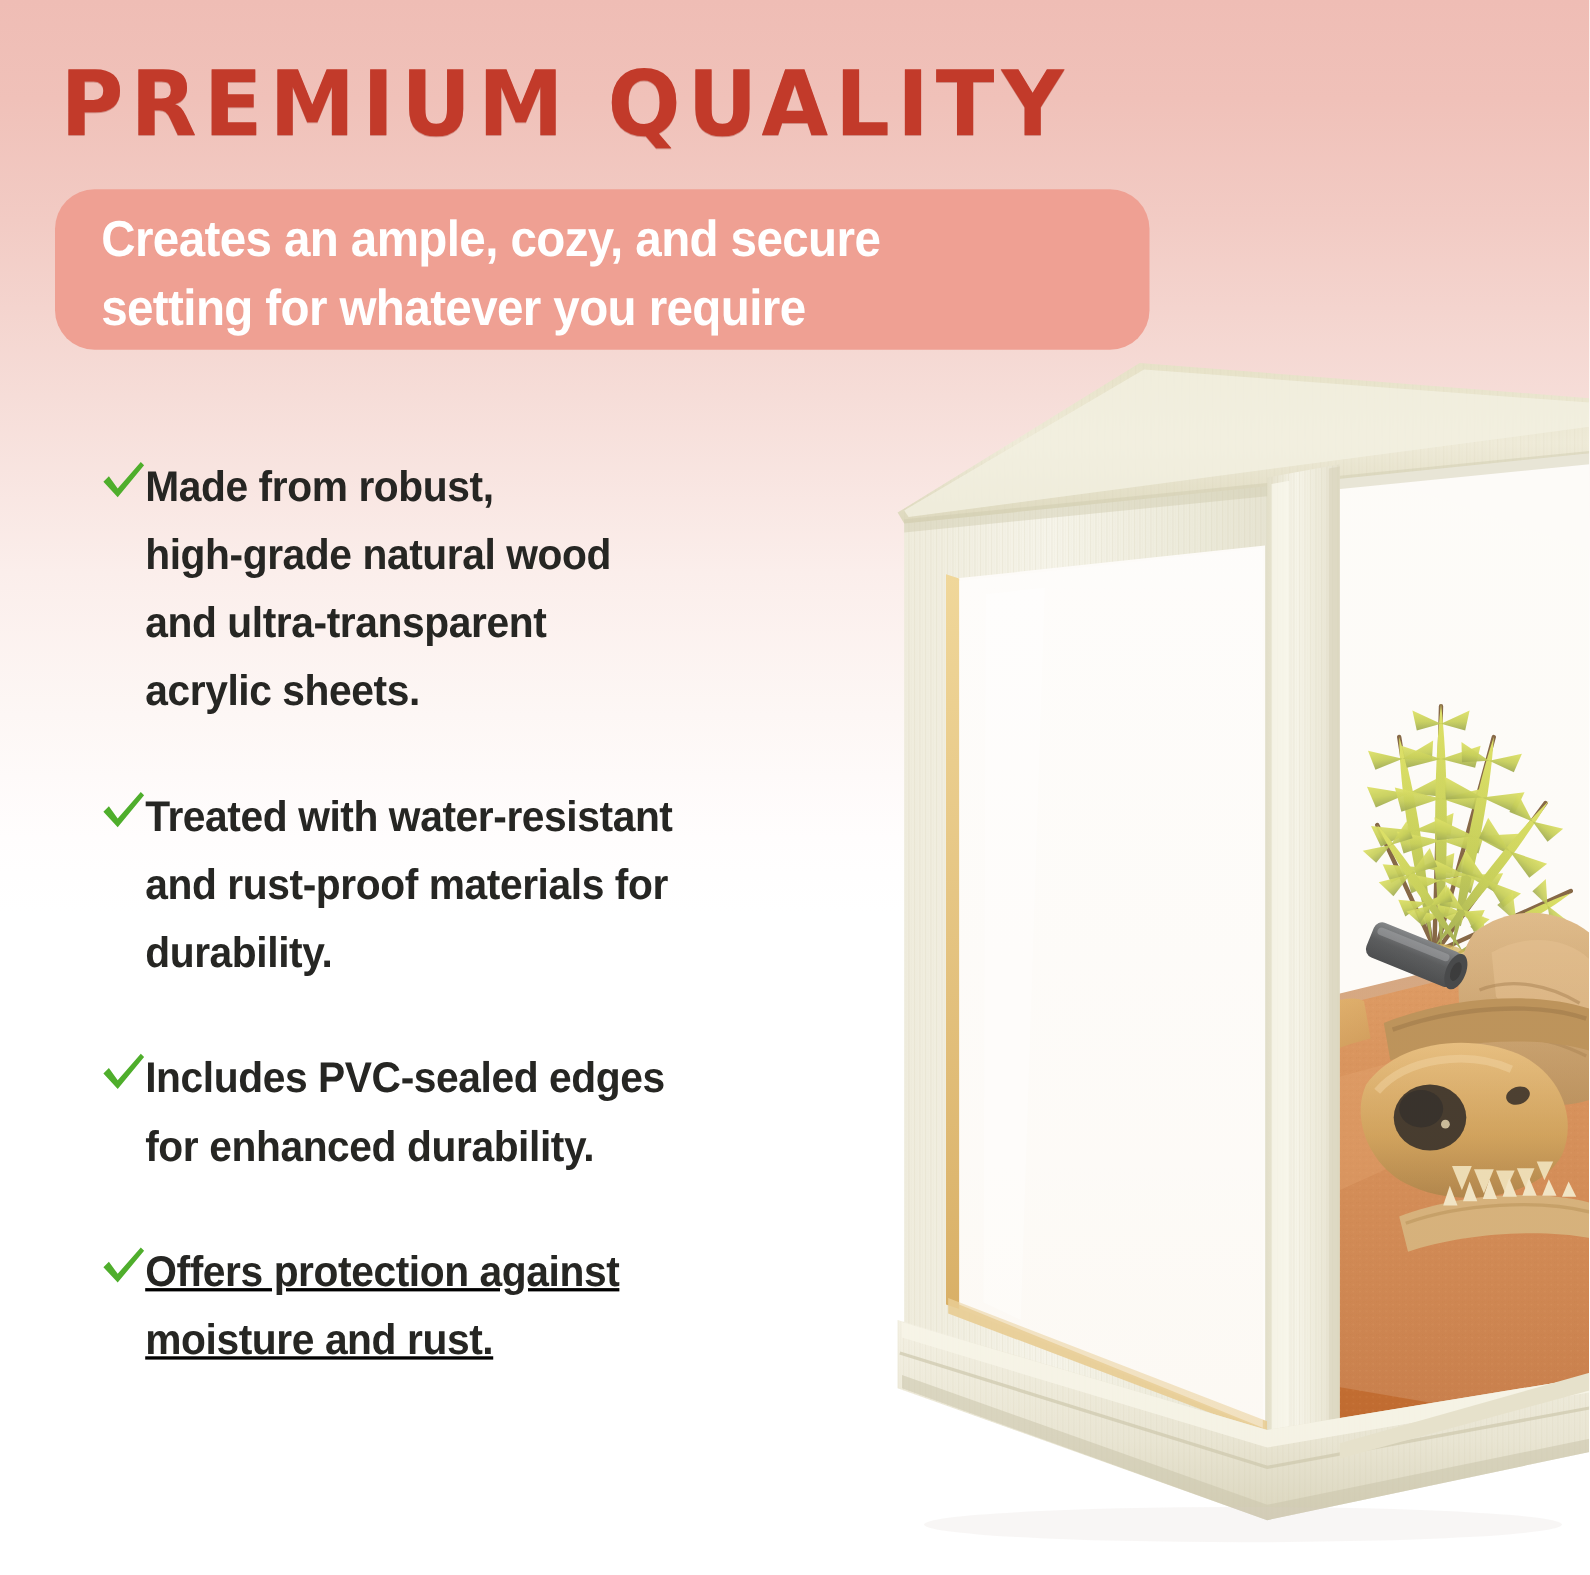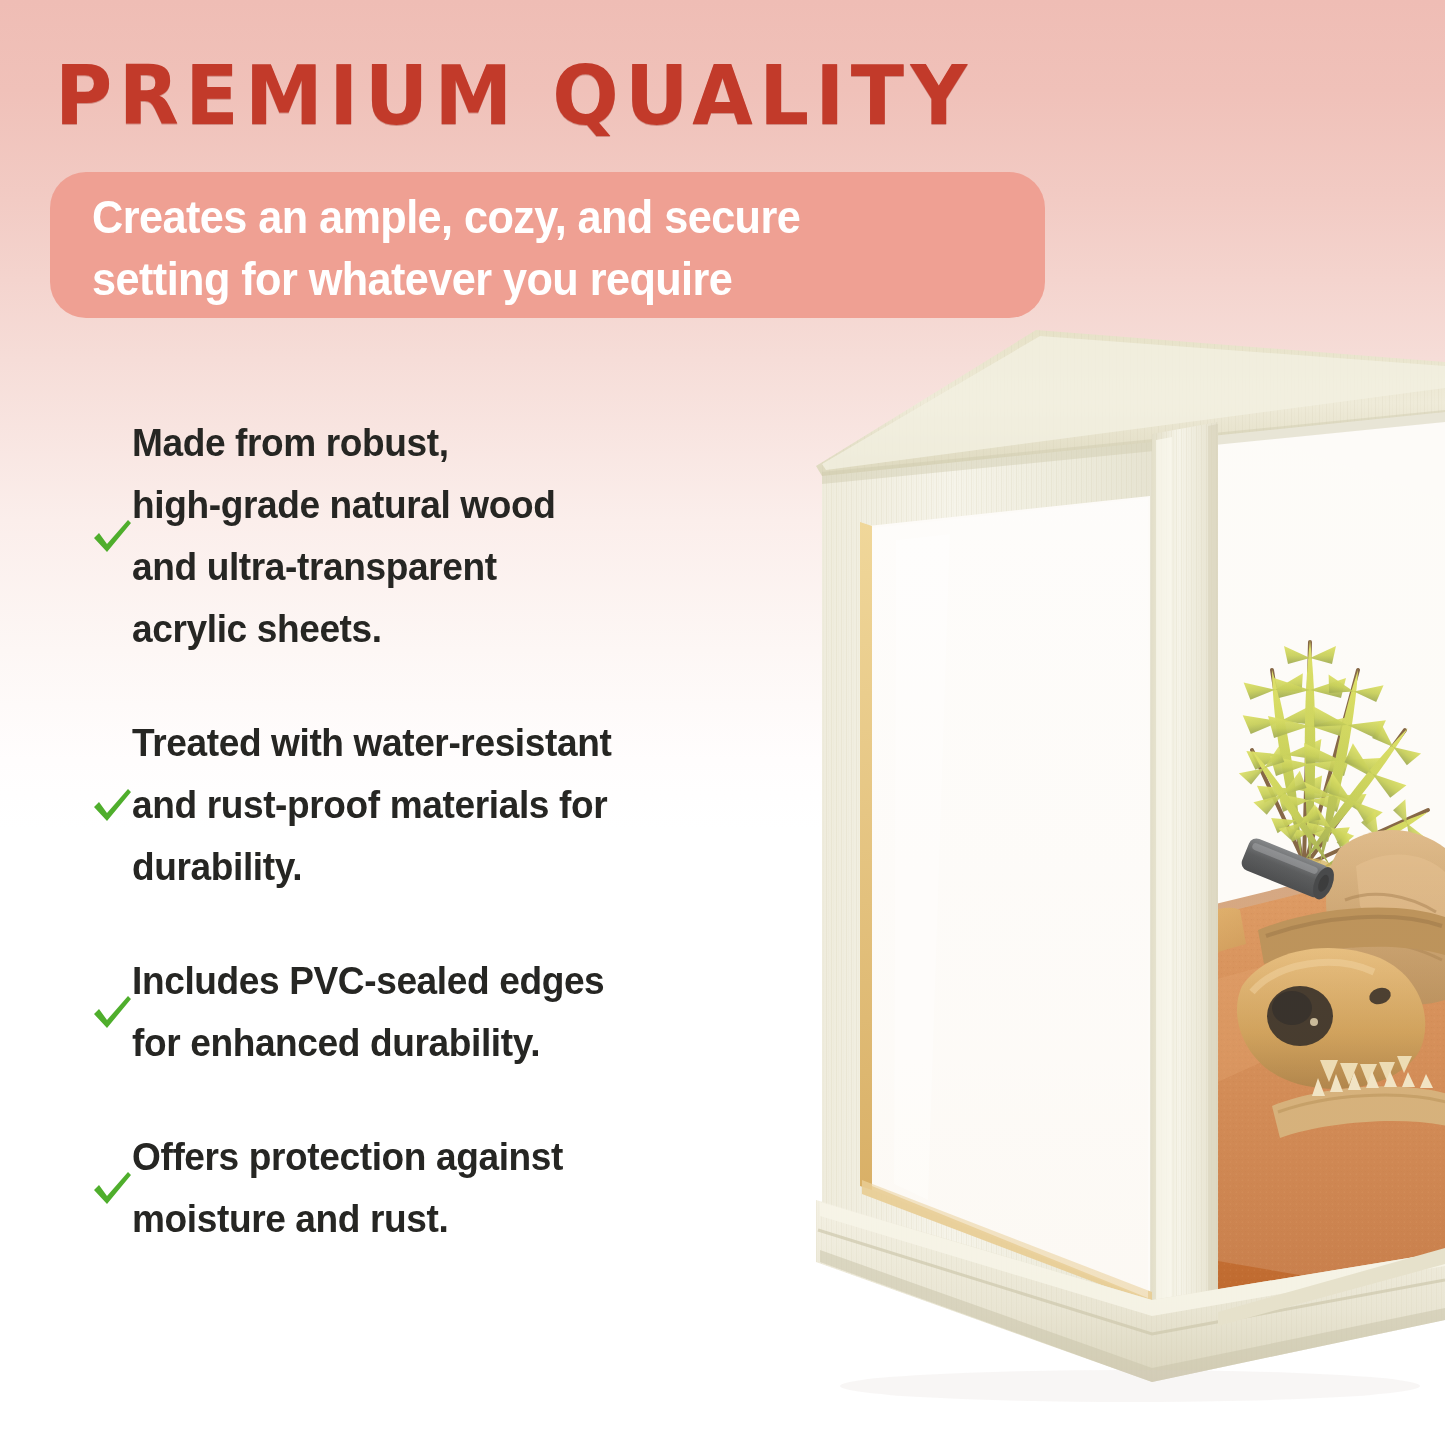--- a/index.html
+++ b/index.html
@@ -47,22 +47,22 @@
     font-size:46px;line-height:62px;font-weight:700;
     color:#ffffff;
     font-family:"Liberation Sans", sans-serif;
     letter-spacing:-0.6px;
     transform:scaleX(.94);transform-origin:left top;
     white-space:pre-line;
   }
 
   
   .bullets{position:absolute;left:88px;top:412px;width:680px;}
-  .bullet{position:relative;display:flex;align-items:center;margin-bottom:52px;}
-  .bullet:last-child{margin-bottom:0;}
+  .bullet{position:relative;display:flex;align-items:flex-start;margin-bottom:52px;}
+  .bullet:last-child{margin-bottom:0;text-decoration:underline;}
   .check{
     flex:0 0 auto;width:44px;height:44px;margin-top:4px;margin-left:2px;
   }
   .check svg{display:block;width:44px;height:44px;}
   .bullet-text{
     font-size:39px;line-height:62px;font-weight:700;
     color:#262623;
     font-family:"Liberation Sans", sans-serif;
     letter-spacing:-0.4px;
     transform:scaleX(.95);transform-origin:left top;

